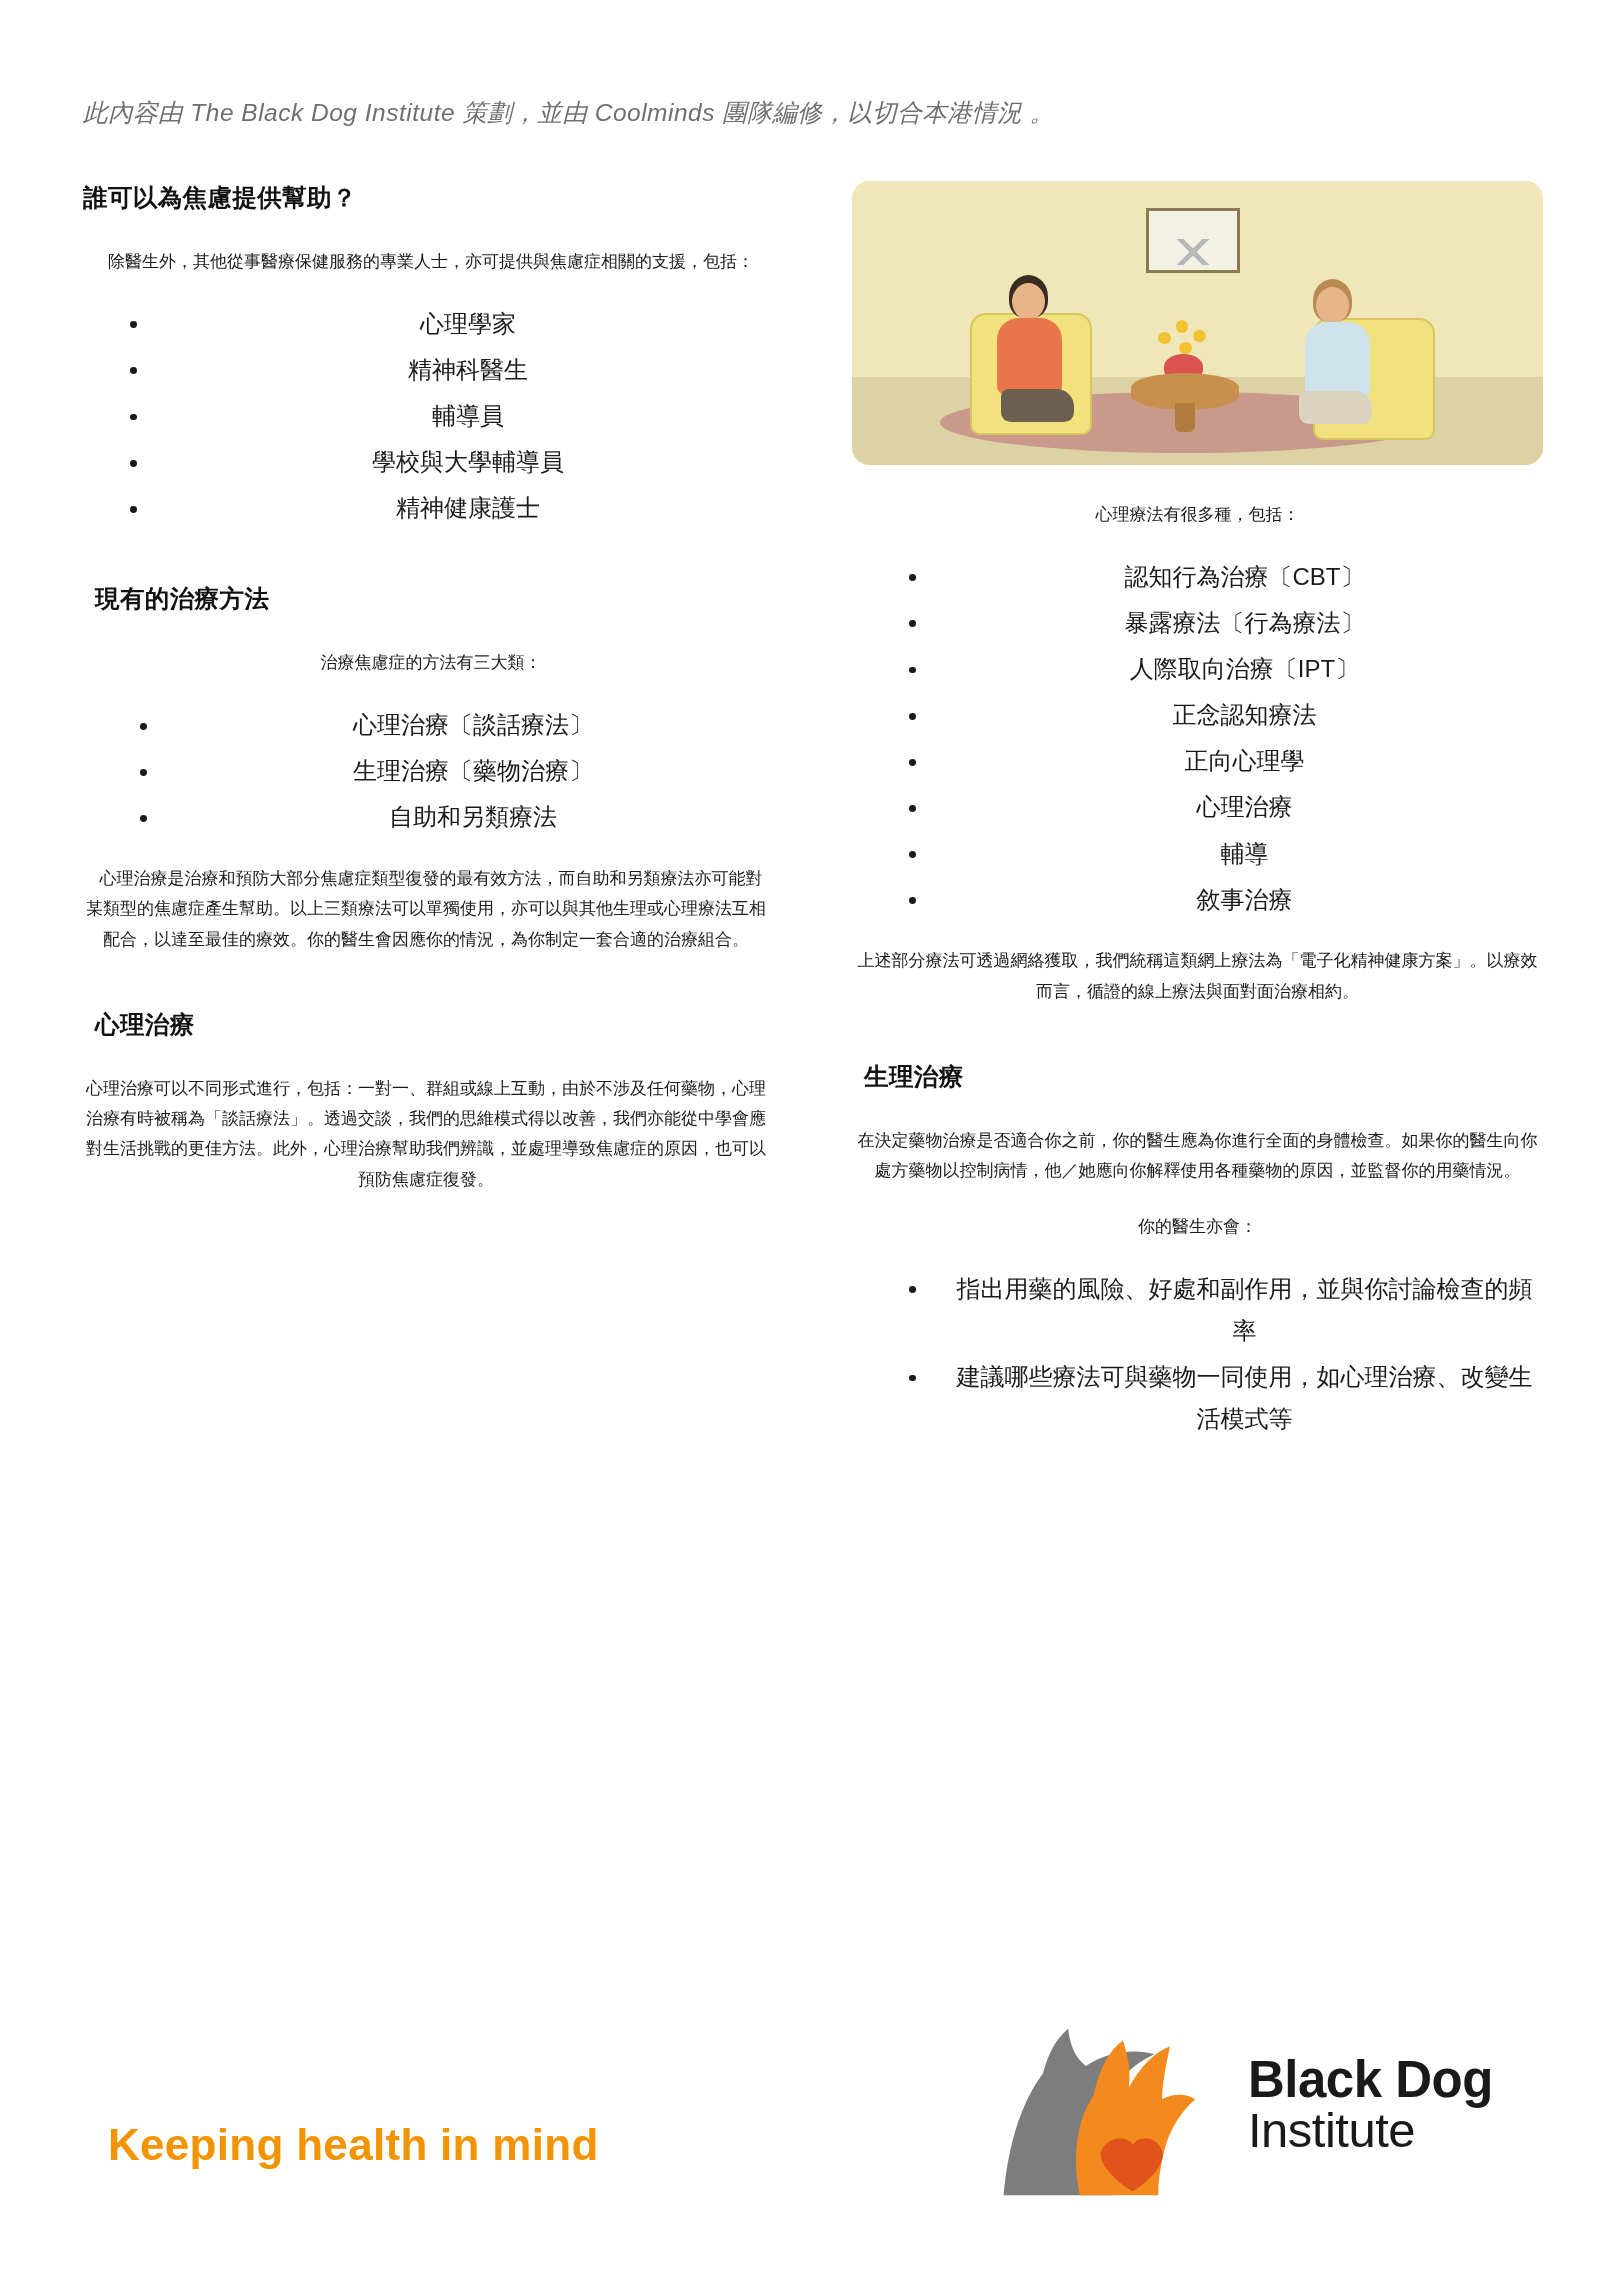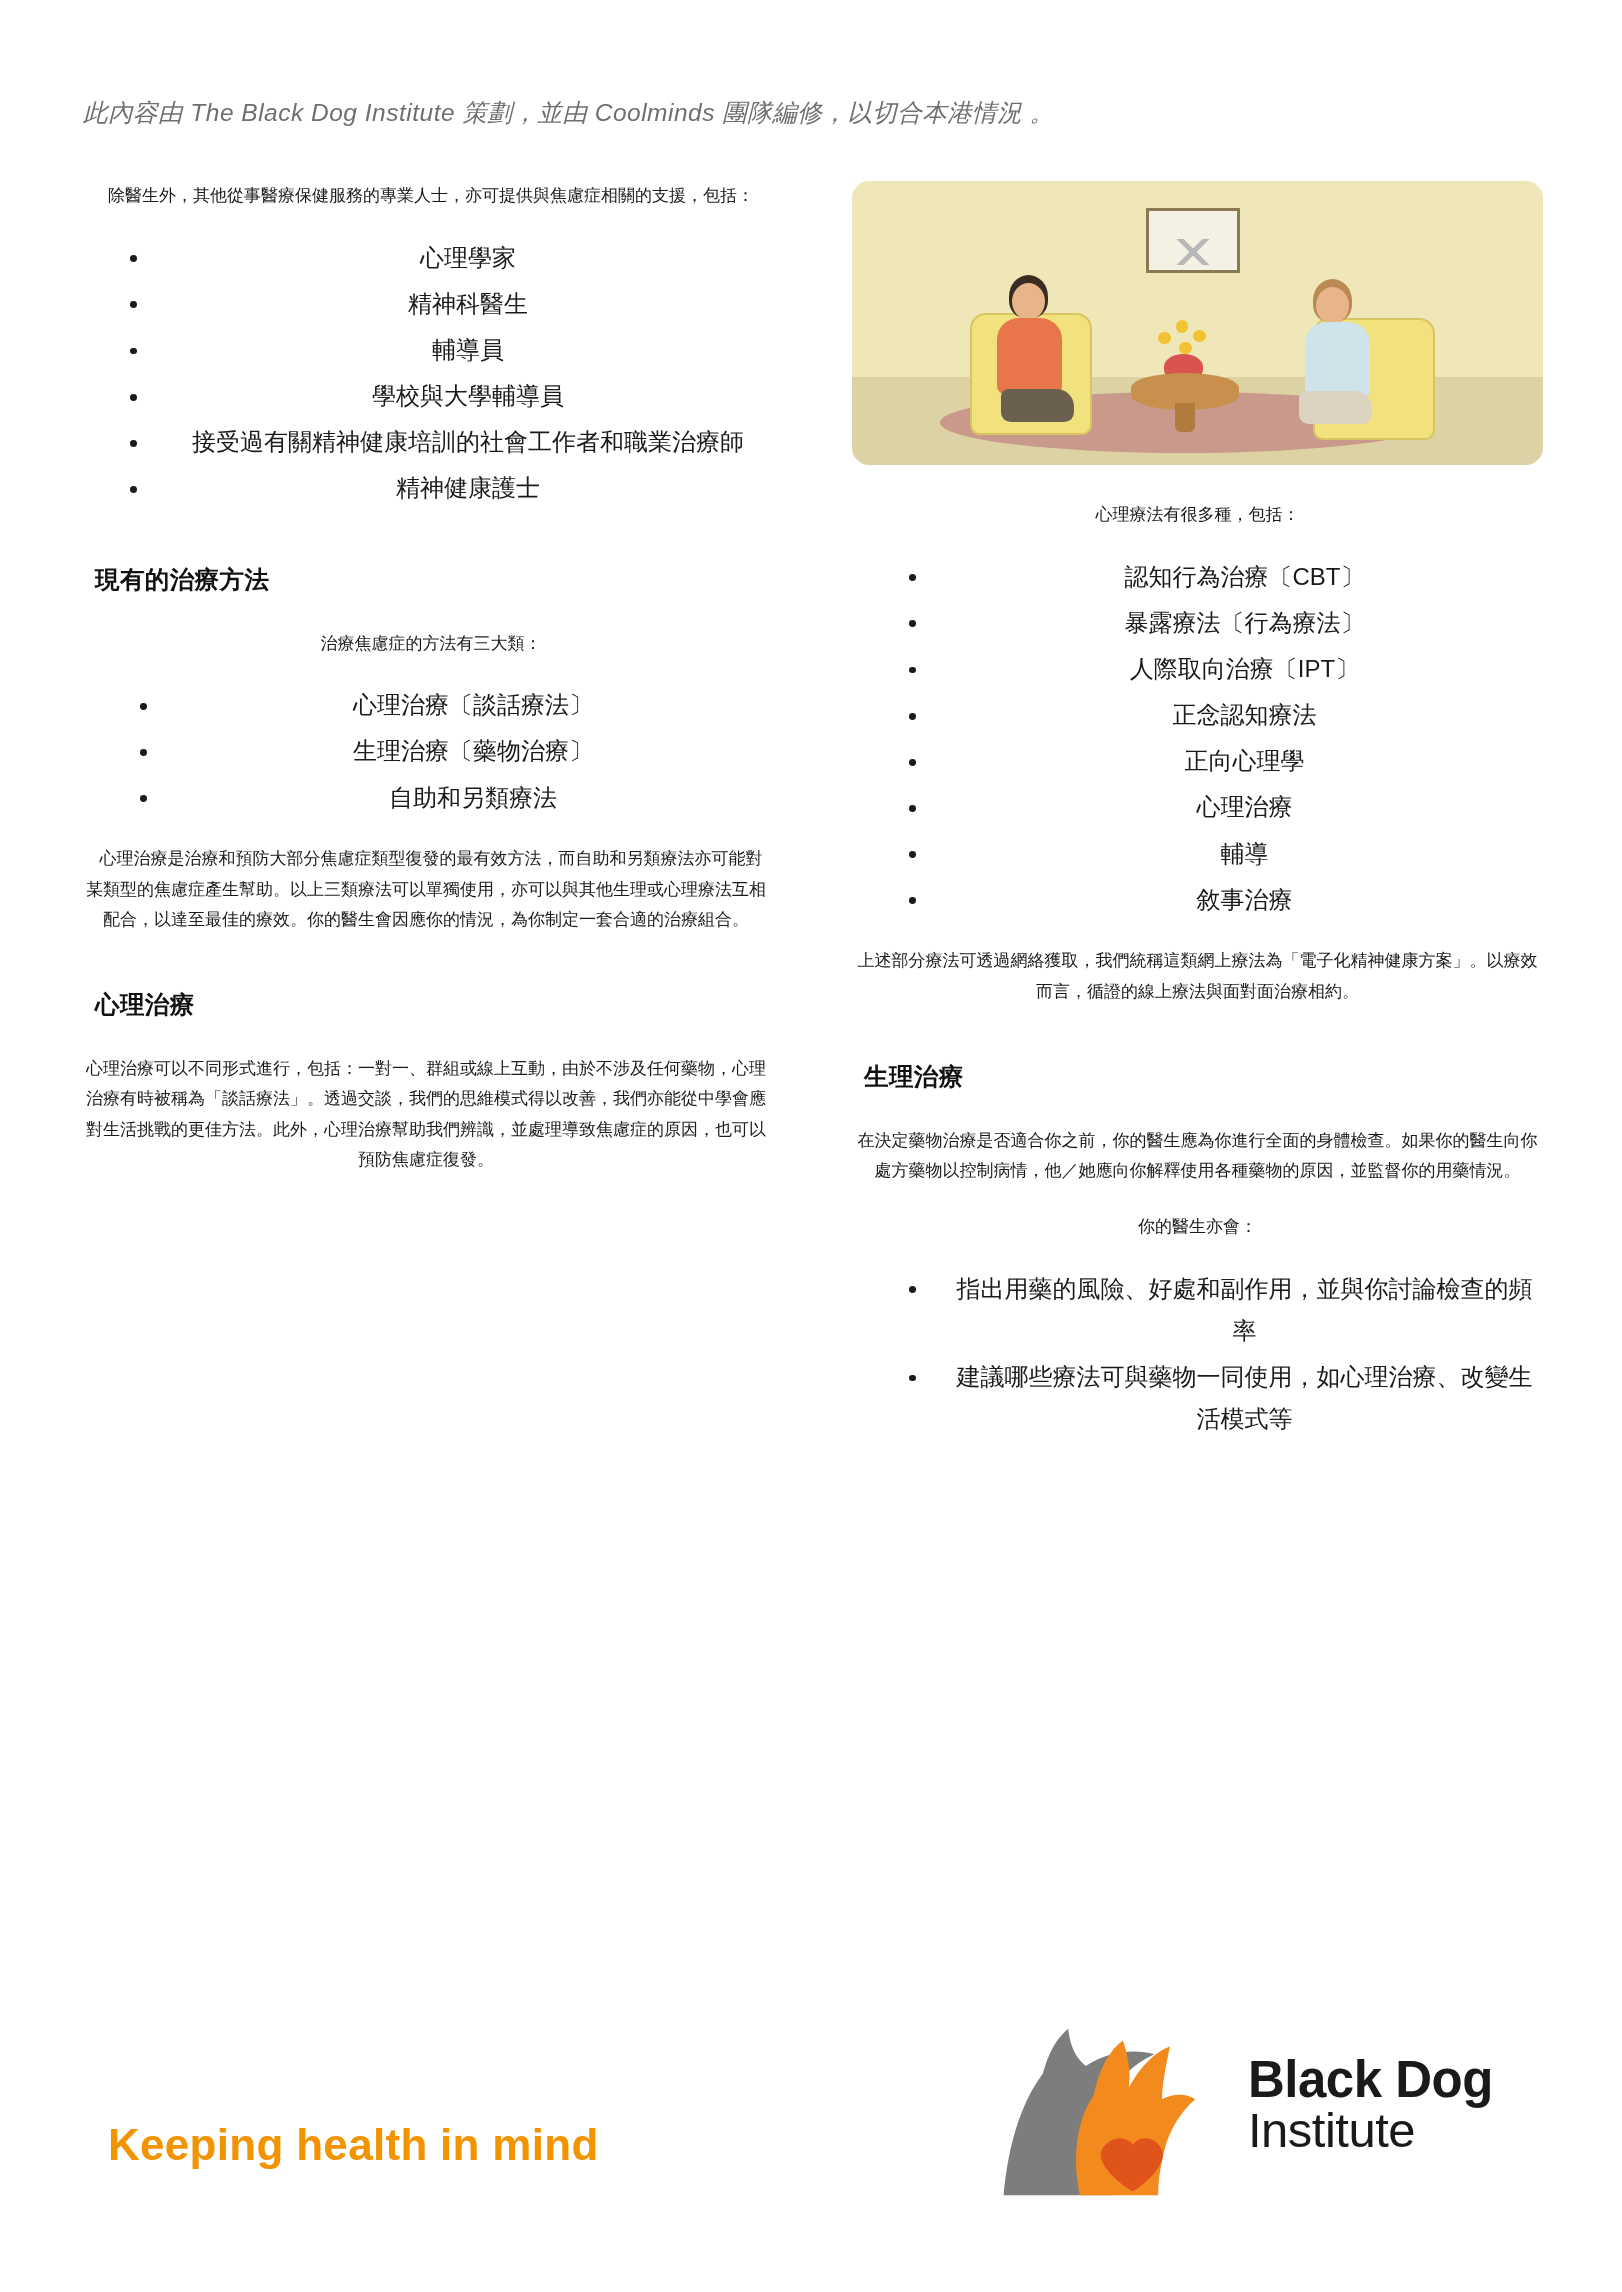--- a/index.html
+++ b/index.html
@@ -290,29 +290,29 @@
 <body>
 
 <div class="page">
 
   <div class="header-note">此內容由 The Black Dog Institute 策劃，並由 Coolminds 團隊編修，以切合本港情況 。</div>
 
   <div class="columns">
 
     <div class="col-left">
 
+      <h2 class="section-title">誰可以為焦慮提供幫助？</h2>
 
       <p class="body-text indent">除醫生外，其他從事醫療保健服務的專業人士，亦可提供與焦慮症相關的支援，包括：</p>
 
       <ul class="bullets">
         <li>心理學家</li>
         <li>精神科醫生</li>
         <li>輔導員</li>
         <li>學校與大學輔導員</li>
-        <li>接受過有關精神健康培訓的社會工作者和職業治療師</li>
         <li>精神健康護士</li>
       </ul>
 
       <h2 class="section-title spaced">現有的治療方法</h2>
 
       <p class="body-text indent">治療焦慮症的方法有三大類：</p>
 
       <ul class="bullets tight">
         <li>心理治療〔談話療法〕</li>
         <li>生理治療〔藥物治療〕</li>

